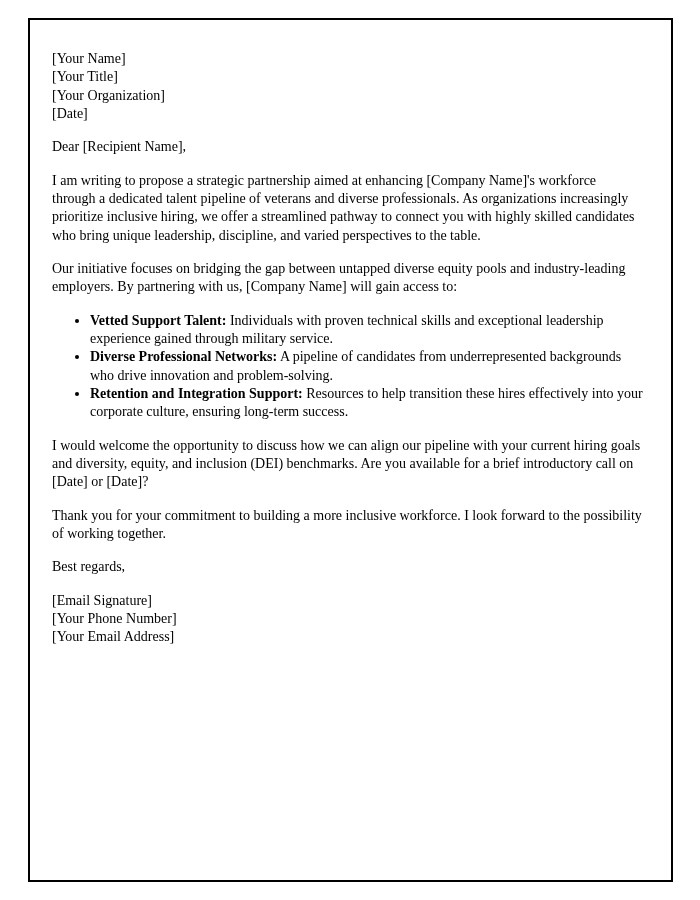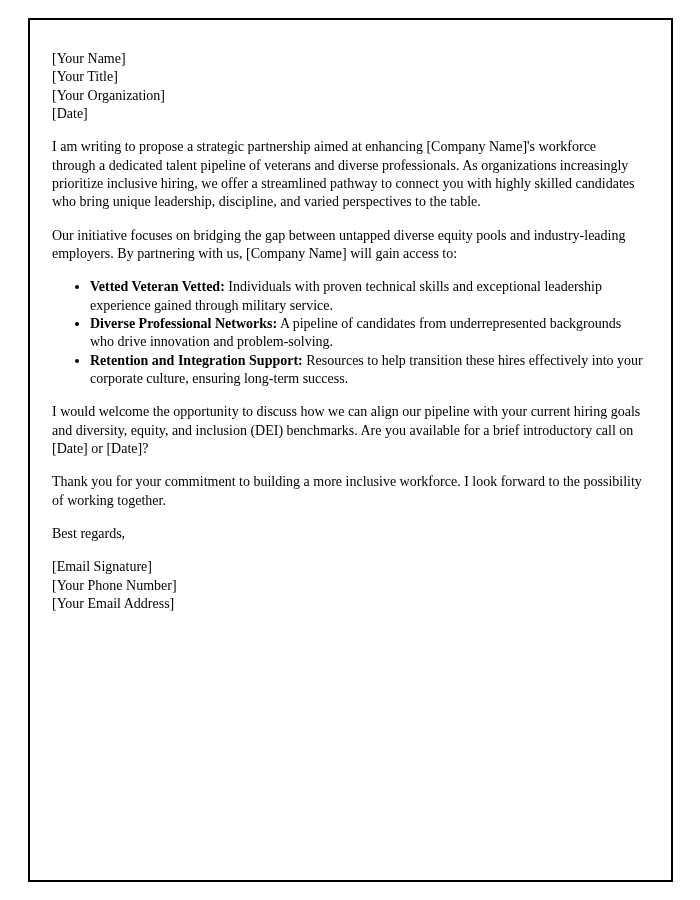--- a/index.html
+++ b/index.html
@@ -44,28 +44,29 @@
 
   <div class="block">
     <div>[Your Name]</div>
     <div>[Your Title]</div>
     <div>[Your Organization]</div>
     <div>[Date]</div>
   </div>
 
 
 
+  <div class="para">Dear [Recipient Name],</div>
 
   <div class="para">I am writing to propose a strategic partnership aimed at enhancing [Company Name]'s workforce through a dedicated talent pipeline of veterans and diverse professionals. As organizations increasingly prioritize inclusive hiring, we offer a streamlined pathway to connect you with highly skilled candidates who bring unique leadership, discipline, and varied perspectives to the table.</div>
 
   <div class="para">Our initiative focuses on bridging the gap between untapped diverse equity pools and industry-leading employers. By partnering with us, [Company Name] will gain access to:</div>
 
   <ul class="bullet-list">
     <li>
-      <span class="bullet-title">Vetted Veteran Vetted:</span>
+      <span class="bullet-title">Vetted Support Talent:</span>
       <span>Individuals with proven technical skills and exceptional leadership experience gained through military service.</span>
     </li>
     <li>
       <span class="bullet-title">Diverse Professional Networks:</span>
       <span>A pipeline of candidates from underrepresented backgrounds who drive innovation and problem-solving.</span>
     </li>
     <li>
       <span class="bullet-title">Retention and Integration Support:</span>
       <span>Resources to help transition these hires effectively into your corporate culture, ensuring long-term success.</span>
     </li>

